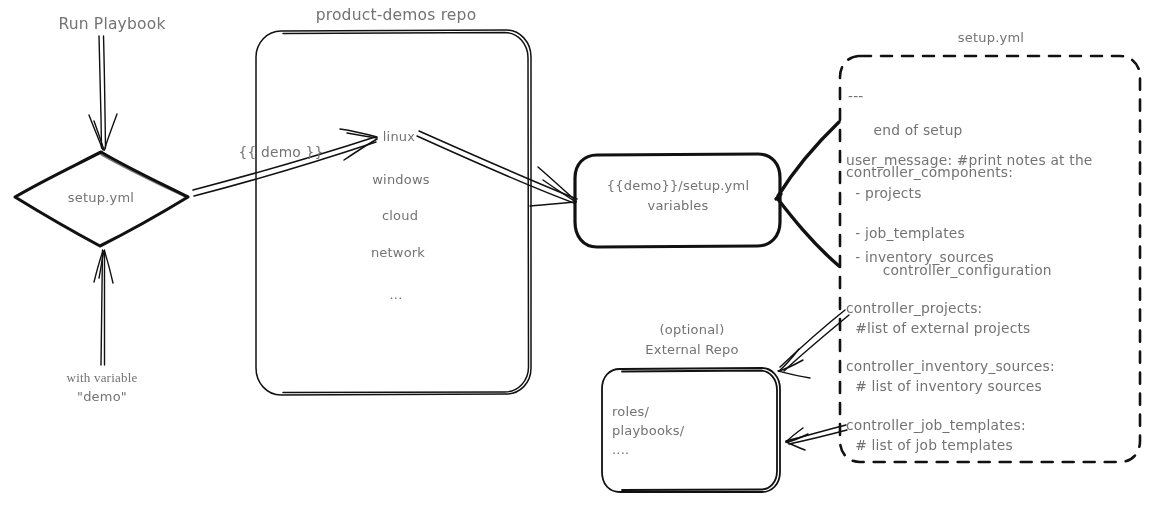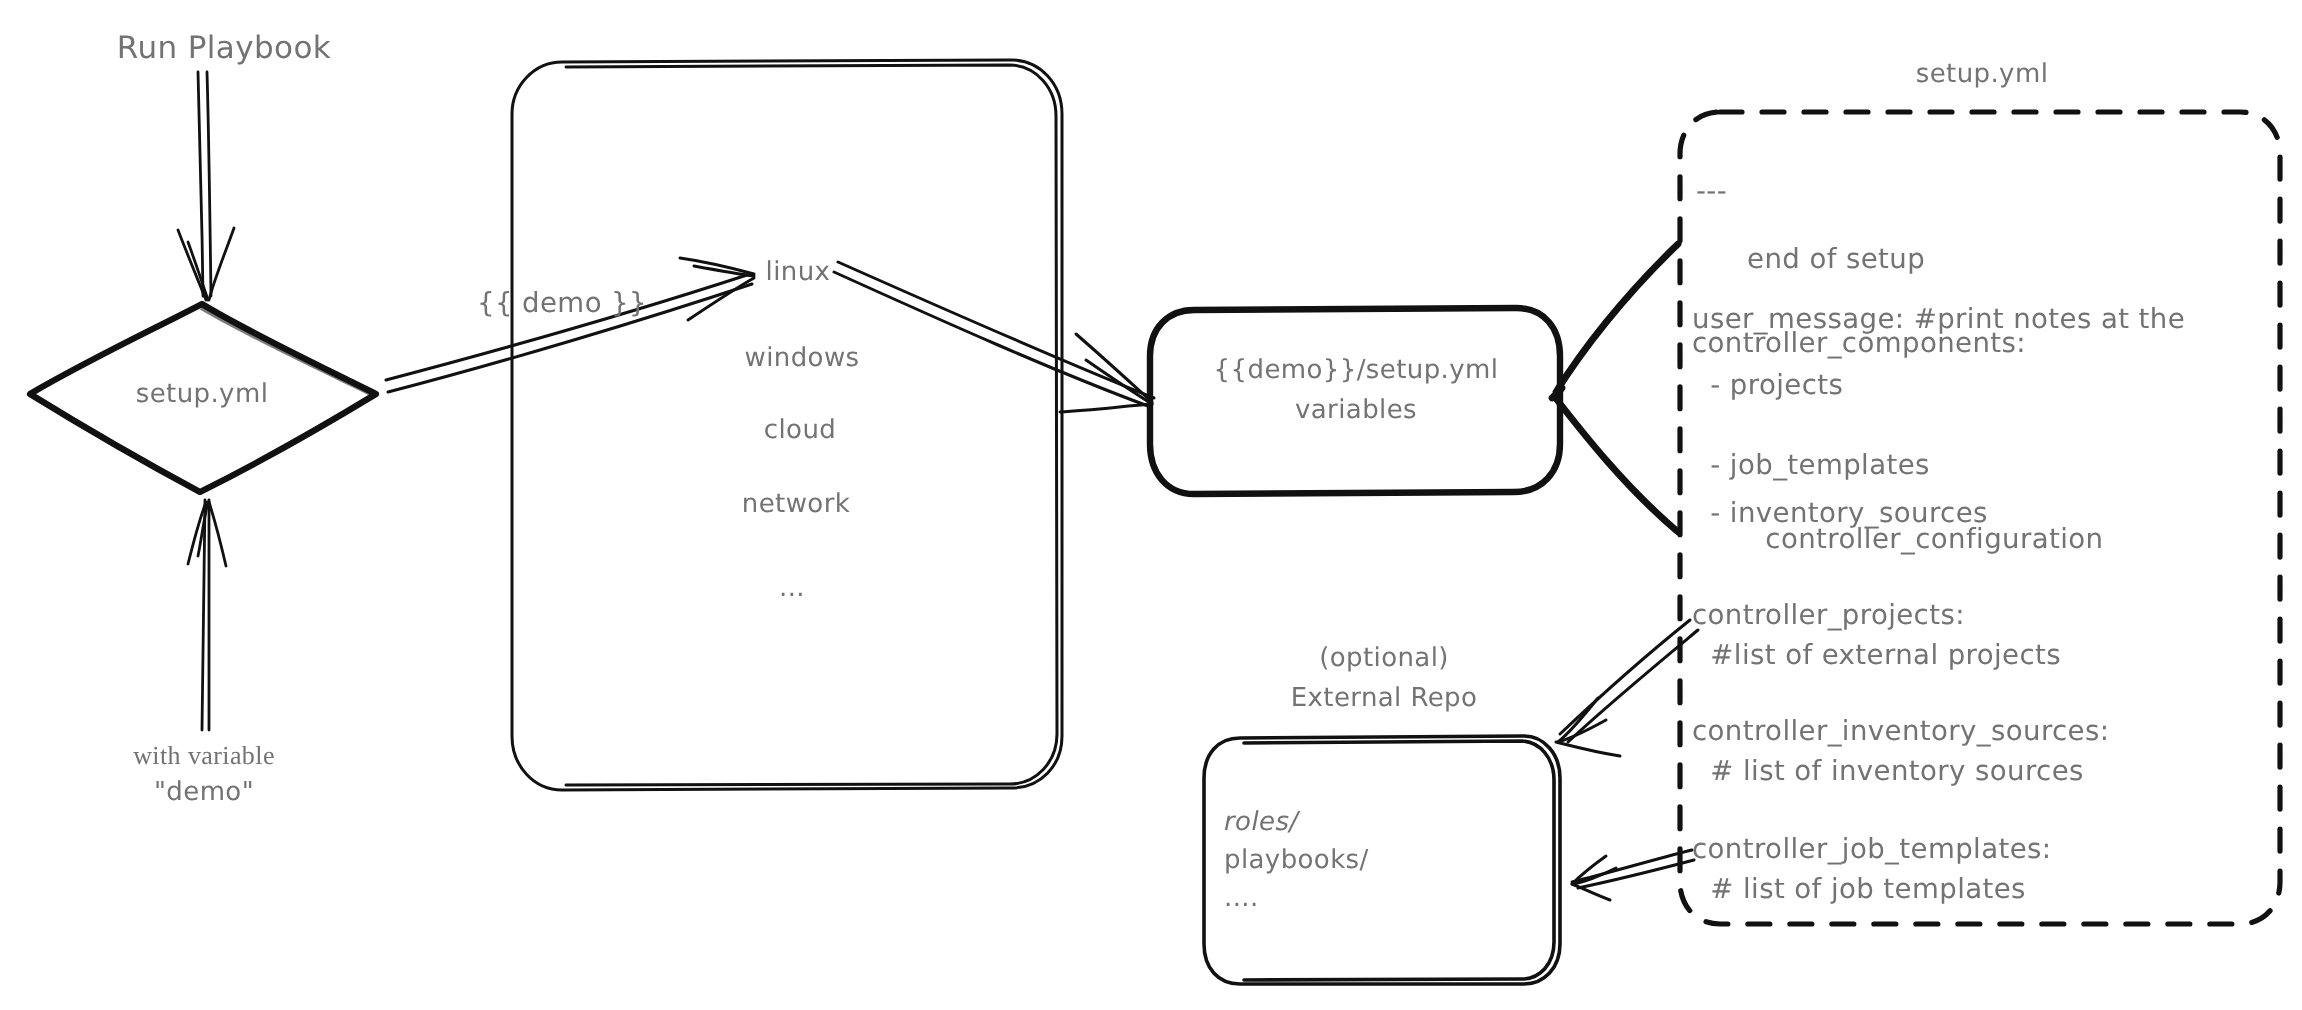--- a/index.html
+++ b/index.html
@@ -125,34 +125,35 @@
 
   <div class="lbl center t16" style="left:112px; top:15px;">Run Playbook</div>
 
   <div class="lbl center t15" style="left:102px; top:370px;font-family:Liberation Serif, serif;">with variable</div>
   <div class="lbl center t15" style="left:102px; top:389px;">"demo"</div>
 
   <div class="lbl center t15" style="left:101px; top:190px;">setup.yml</div>
 
   <div class="lbl center t14" style="left:281px; top:144px;">{{ demo }}</div>
 
+  <div class="lbl center t16" style="left:396px; top:6px;">product-demos repo</div>
 
   <div class="lbl center t15" style="left:399px; top:129px;">linux</div>
   <div class="lbl center t15" style="left:401px; top:172px;">windows</div>
   <div class="lbl center t15" style="left:400px; top:208px;">cloud</div>
   <div class="lbl center t15" style="left:398px; top:245px;">network</div>
   <div class="lbl center t15" style="left:396px; top:287px;">...</div>
 
   <div class="lbl center t15" style="left:678px; top:178px;">{{demo}}/setup.yml</div>
   <div class="lbl center t15" style="left:678px; top:198px;">variables</div>
 
   <div class="lbl center t15" style="left:692px; top:322px;">(optional)</div>
   <div class="lbl center t15" style="left:692px; top:342px;">External Repo</div>
 
-  <div class="lbl left t15" style="left:612px; top:404px;font-style:italic;">roles/</div>
+  <div class="lbl left t15" style="left:612px; top:404px;">roles/</div>
   <div class="lbl left t15" style="left:612px; top:423px;">playbooks/</div>
   <div class="lbl left t15" style="left:612px; top:442px;">....</div>
 
   <div class="lbl center t15" style="left:991px; top:30px;">setup.yml</div>
 
   <div class="lbl left t14" style="left:848px; top:88px;">---</div>
   <div class="lbl left t14" style="left:846px; top:104px;margin-top:48px;">user_message: #print notes at the</div>
   <div class="lbl left t14" style="left:846px; top:122px;">      end of setup</div>
   <div class="lbl left t14" style="left:846px; top:164px;">controller_components:</div>
   <div class="lbl left t14" style="left:846px; top:185px;">  - projects</div>

